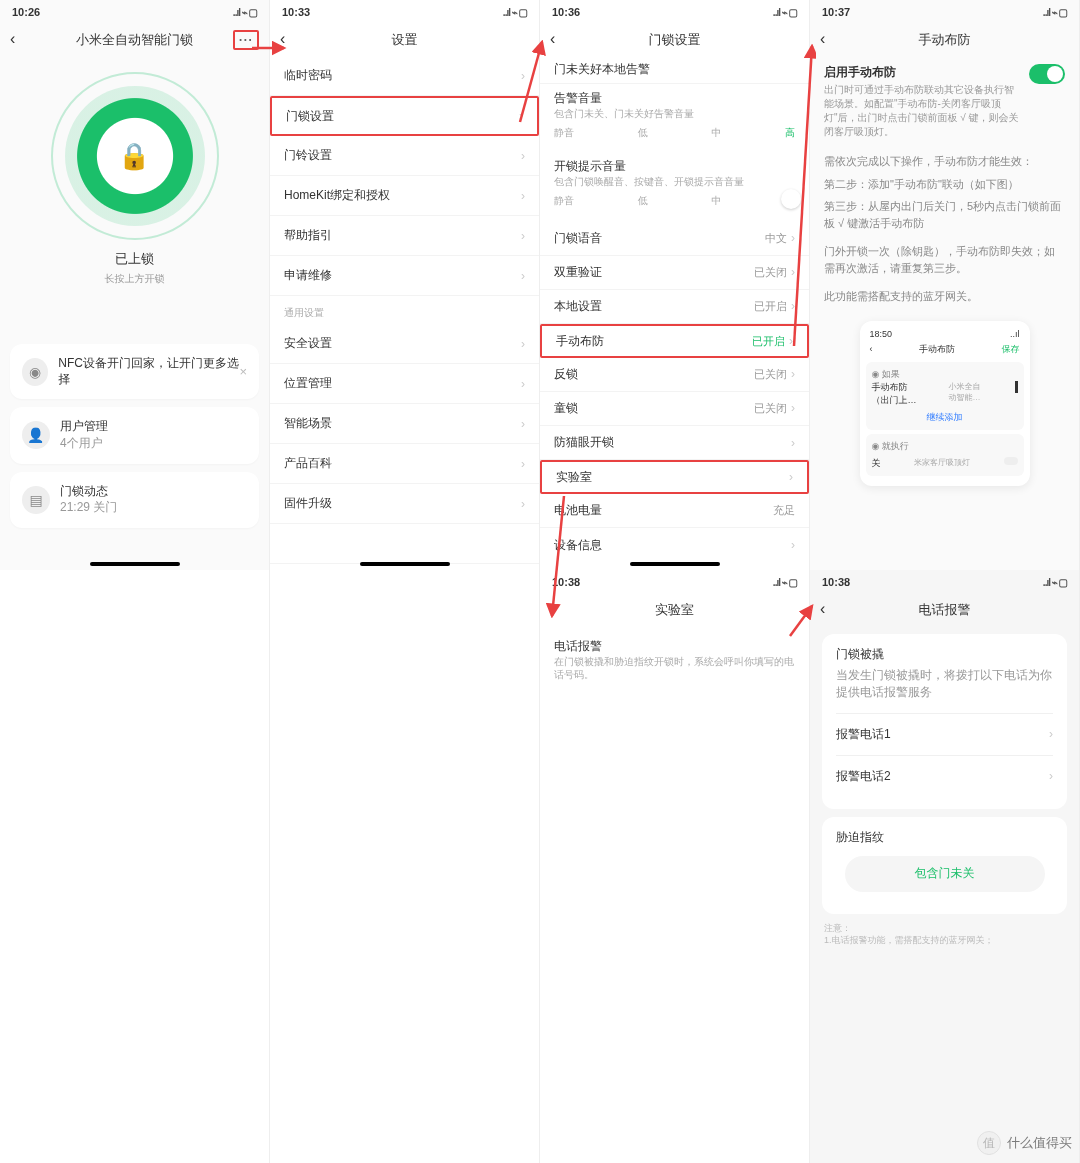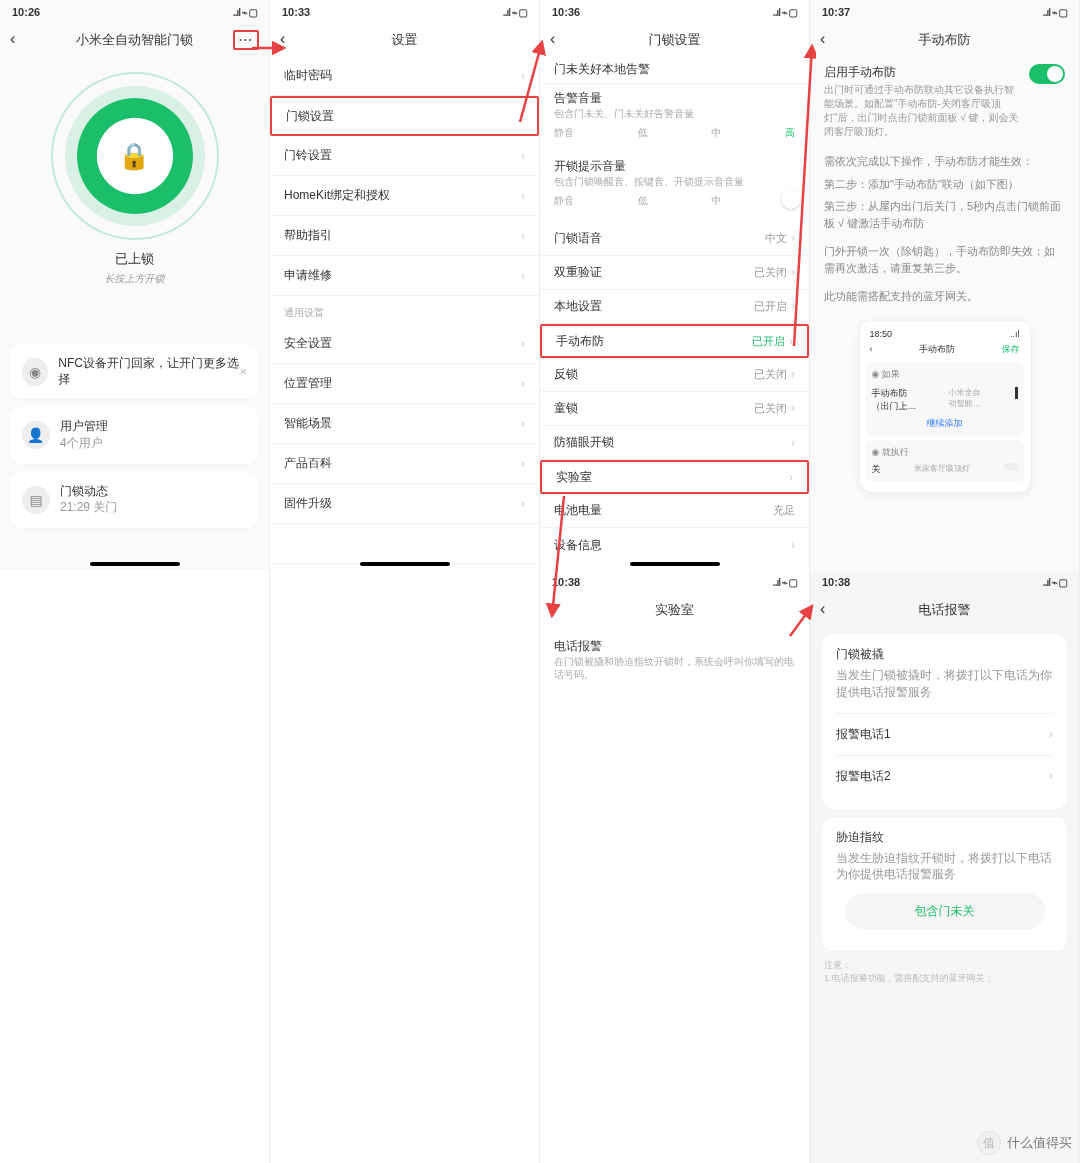--- a/index.html
+++ b/index.html
@@ -47,21 +47,21 @@
     background: radial-gradient(circle,#fff 38%, #1bbf6a 39% 58%, rgba(27,191,106,.15) 59% 100%);
     display:flex;align-items:center;justify-content:center;
     position:relative;
   }
   .lock-circle::after{
     content:"";position:absolute;inset:-14px;border-radius:50%;
     border:2px solid rgba(27,191,106,.25);
   }
   .lock-icon{color:#fff;font-size:26px;}
   .lock-status{margin-top:24px;font-size:13px;font-weight:500;}
-  .lock-sub{margin-top:4px;font-size:10px;color:#999;font-style:italic;}
+  .lock-sub{margin-top:4px;font-size:10px;color:#999;}
   .card{
     margin:8px 10px;background:#fff;border-radius:12px;
     display:flex;align-items:center;padding:12px 12px;
     box-shadow:0 1px 2px rgba(0,0,0,.03);
   }
   .card .ic{
     width:28px;height:28px;border-radius:50%;background:#eee;
     display:flex;align-items:center;justify-content:center;margin-right:10px;
     color:#888;font-size:14px;
   }
@@ -301,21 +301,21 @@
     <div class="status-bar">
       <span>10:37</span>
       <span class="status-right">..ıl ⌁ ▢</span>
     </div>
     <div class="hdr">
       <span class="back">‹</span>
       <span>手动布防</span>
     </div>
     <div style="display:flex;align-items:flex-start;justify-content:space-between;padding:8px 14px;">
       <div style="flex:1;padding-right:8px;">
-        <div style="font-size:12px;font-weight:400;">启用手动布防</div>
+        <div style="font-size:12px;font-weight:700;">启用手动布防</div>
         <div style="font-size:10px;color:#999;line-height:1.4;margin-top:2px;">出门时可通过手动布防联动其它设备执行智能场景。如配置"手动布防-关闭客厅吸顶灯"后，出门时点击门锁前面板 √ 键，则会关闭客厅吸顶灯。</div>
       </div>
       <div class="toggle"></div>
     </div>
     <div class="body-text">需依次完成以下操作，手动布防才能生效：</div>
     <div class="body-text" style="padding-top:0">第二步：添加"手动布防"联动（如下图）</div>
     <div class="body-text" style="padding-top:0">第三步：从屋内出门后关门，5秒内点击门锁前面板 √ 键激活手动布防</div>
     <div class="body-text">门外开锁一次（除钥匙），手动布防即失效；如需再次激活，请重复第三步。</div>
     <div class="body-text">此功能需搭配支持的蓝牙网关。</div>
     <div class="inset-shot">
@@ -323,21 +323,21 @@
         <span>18:50</span>
           <span>..ıl</span>
       </div>
       <div class="ihdr">
         <span>‹</span>
         <span>手动布防</span>
         <span class="save">保存</span>
       </div>
       <div class="isec">
         <div style="color:#888">◉ <span>如果</span></div>
-        <div style="display:flex;justify-content:space-between;margin-top:6px;gap:28px;">
+        <div style="display:flex;justify-content:space-between;margin-top:0;gap:28px;">
           <span>手动布防（出门上…</span>
           <span style="color:#aaa;font-size:8px">小米全自动智能…</span>
           <span style="width:4px;height:12px;background:#333;display:inline-block"></span>
         </div>
         <div class="link" style="margin-top:4px">继续添加</div>
       </div>
       <div class="isec">
         <div style="color:#888">◉ <span>就执行</span></div>
         <div style="display:flex;justify-content:space-between;margin-top:4px;">
           <span>关</span>
@@ -382,21 +382,20 @@
           <span class="ch" style="color:#ccc">›</span>
         </div>
       <div class="line" style="margin-top:0"></div>
       <div class="itm">
           <span>报警电话2</span>
           <span class="ch" style="color:#ccc">›</span>
         </div>
     </div>
     <div class="card2">
       <div class="ttl2">胁迫指纹</div>
-      <div class="desc2">当发生胁迫指纹开锁时，将拨打以下电话为你提供电话报警服务</div>
       <div class="btn-lite">包含门未关</div>
     </div>
     <div class="note">注意：</div>
     <div class="note">1.电话报警功能，需搭配支持的蓝牙网关；</div>
   </div>
 
 </div>
 
 <svg class="arrow" style="left:250px;top:38px;width:40px;height:20px">
   <defs>

